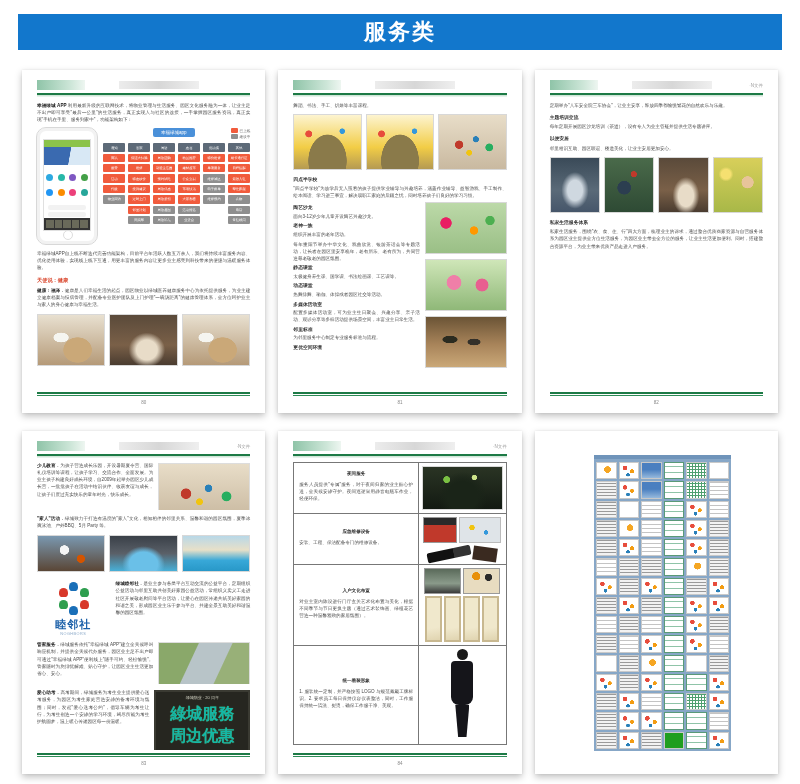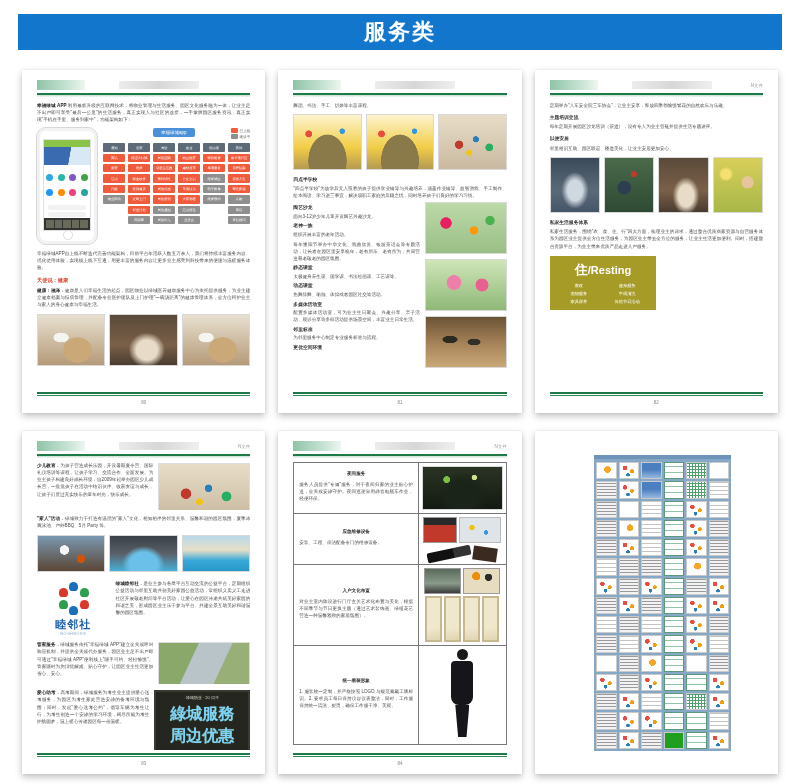--- a/index.html
+++ b/index.html
@@ -84,21 +84,21 @@
   .logo-row { display:flex; gap:6px; margin:3px 0; }
   .logo-box { width:34%; flex:none; text-align:center; padding-top:3px; }
   .lring { position:relative; width:34px; height:34px; margin:0 auto; }
   .lring i { position:absolute; width:9px; height:9px; border-radius:50% 50% 40% 40%; }
   .lname { font-size:11px; font-weight:bold; color:#1a5fa8; letter-spacing:1px; margin-top:2px; font-family:"Liberation Serif", serif; }
   .lsub { font-size:3.8px; color:#8aa8c8; letter-spacing:0.5px; }
   .board { float:right; width:96px; height:72px; margin:1px 0 2px 5px; background:#262620; border:2px solid #3a3a32;
            padding:3px 5px; color:#7fa05a; }
   .btop { font-size:4px; color:#d8d8c8; text-align:center; margin-bottom:2px; }
   .bline { font-family:"DejaVu Serif", serif; font-weight:bold; font-size:16px; text-align:center; line-height:1.35;
-           color:#7dd3fc; text-shadow:0 0 1px #5a7a42; }
+           color:#14b8a6; text-shadow:0 0 1px #5a7a42; }
   
   .stable { border:1px solid #777; margin-top:2px; }
   .srow { display:flex; border-bottom:1px solid #777; }
   .srow:last-child { border-bottom:none; }
   .scell-l { width:59%; border-right:1px solid #777; padding:4px 5px; display:flex; flex-direction:column; justify-content:center; }
   .scell-r { width:41%; padding:3px; display:flex; flex-wrap:wrap; gap:2px; align-content:center; justify-content:center; }
   .sh { font-size:4.6px; font-weight:bold; text-align:center; color:#333; margin-bottom:2px; }
   .toolbox { width:42%; height:26px; background:linear-gradient(180deg,#2a2a2a 0 30%, #c0392b 31%); border:1px solid #999; }
   .parts { width:52%; height:26px; background: radial-gradient(circle at 30% 40%, #f1c40f 0 8%, transparent 9%), radial-gradient(circle at 65% 60%, #3498db 0 7%, transparent 8%), #dfe4e8; border:1px solid #bbb; }
   .flash { width:55%; height:10px; background:linear-gradient(90deg,#111 0 60%, #333 61%); border-radius:2px; transform:rotate(-12deg); margin-top:4px; }
@@ -310,31 +310,20 @@
       <div class="p">邻里相识互助、园区联谊、楼道美化，让业主安居更加安心。</div>
       <div class="prow" style="height: 56px;">
         <div class="photo v-hall"></div>
         <div class="photo v-cam"></div>
         <div class="photo v-meet"></div>
         <div class="photo v-elder"></div>
       </div>
       <div class="shead">私家生活服务体系</div>
       <div class="p">私家生活服务，围绕"衣、食、住、行"四大方面，梳理业主的诉求，通过整合优质商家资源与自营服务体系为园区业主提供全方位生活服务，为园区业主带去全方位的服务，让业主生活更加便利。同时，搭建整合资源平台，为业主带来优质产品走进入户服务。</div>
       <div class="quad">
-        <div class="qcell" style="background: rgb(167, 155, 40);">
-          <div class="qtitle"><span class="big">住</span>/Resting</div>
-          <div class="qitems">
-            <div>家政</div>
-            <div>健身服务</div>
-            <div>宠物服务</div>
-            <div>空调清洗</div>
-            <div>家具保养</div>
-            <div>传统节日活动</div>
-          </div>
-        </div>
       </div>
       <div class="dfoot">
         <div class="frule1"></div>
         <div class="frule2"></div>
         <div class="pnum">82</div>
       </div>
     </div>
     <div class="page">
       <div class="dhdr">
         <div class="gblock"></div>

